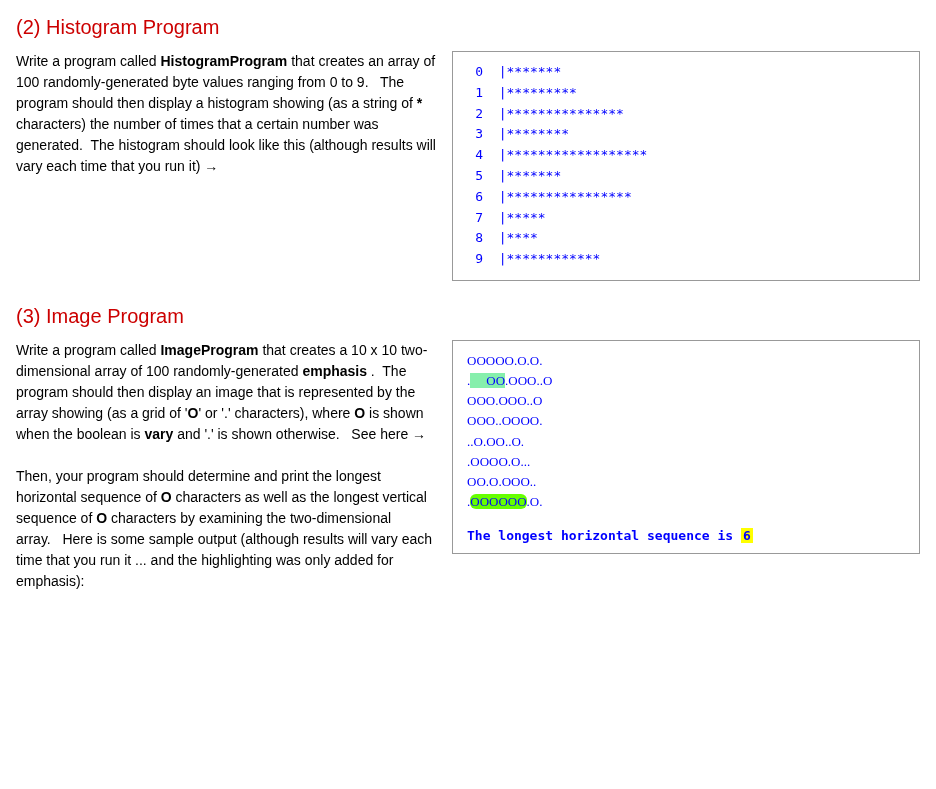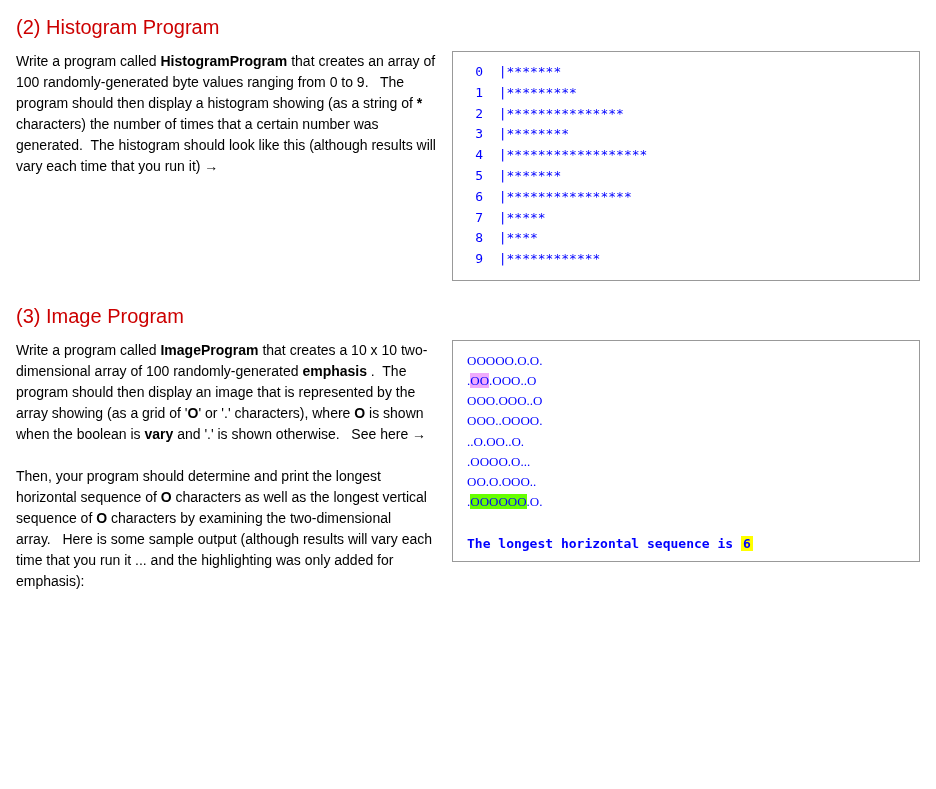--- a/index.html
+++ b/index.html
@@ -65,31 +65,33 @@
       font-size: 13px;
       line-height: 1.55;
     }
 
     .image-row {
       color: blue;
       display: block;
     }
 
     .highlight-yellow {
-      background-color: #f0abfc;
+      background-color: #86efac;
       color: blue;
+      padding-left: 16px;
     }
 
     .highlight-green {
       background-color: #66ff00;
       color: blue;
+      border-radius: 6px;
     }
 
     .seq-line {
-      margin-top: 24px;
+      margin-top: 16px;
       color: blue;
       font-weight: bold;
       font-size: 13px;
     }
 
     .seq-num-yellow {
       background-color: yellow;
       color: blue;
       font-weight: bold;
       padding: 0 2px;

